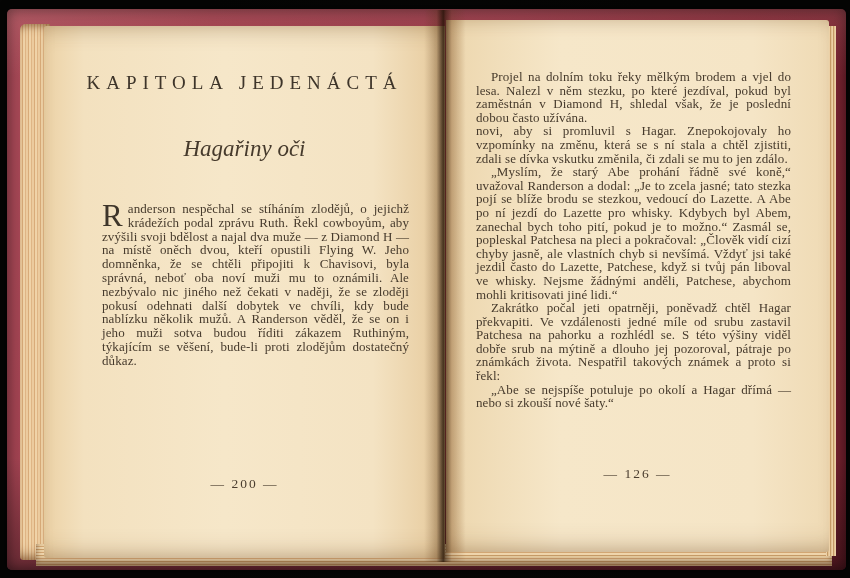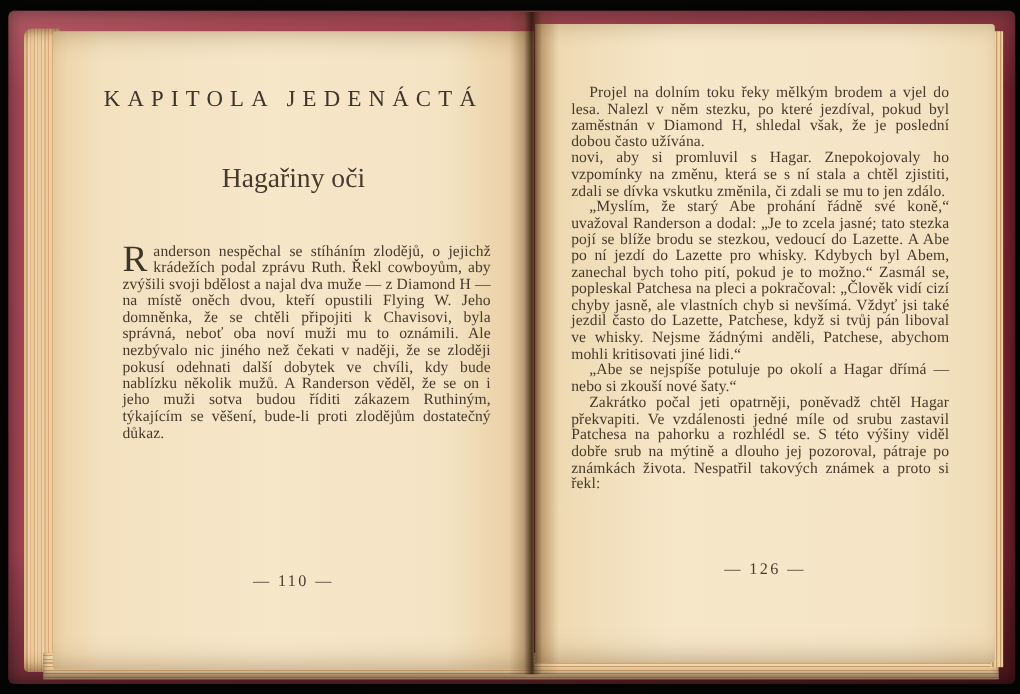--- a/index.html
+++ b/index.html
@@ -30,21 +30,21 @@
     box-shadow:inset 0 16px 22px -16px rgba(110,70,30,.45), inset 0 -18px 24px -18px rgba(110,70,30,.5);}
   .page-right{left:446px;top:20px;width:383px;height:532px;
     border-radius:0 3px 3px 0;
     background:linear-gradient(90deg,#d9b583 0%,#eed9b2 5%,#f6e7c9 30%,#f5e5c6 80%,#efdab4 100%);
     box-shadow:inset 0 14px 20px -16px rgba(110,70,30,.4), inset 0 -18px 24px -18px rgba(110,70,30,.5);}
   .gutter-shadow{position:absolute;left:424px;top:10px;width:42px;height:552px;z-index:3;pointer-events:none;
     background:linear-gradient(90deg,rgba(70,40,15,0) 0%,rgba(80,48,20,.28) 30%,rgba(35,18,5,.8) 46%,rgba(45,24,8,.55) 52%,rgba(90,55,25,.22) 66%,rgba(70,40,15,0) 100%);}
   
   .chapter-heading{margin-top:46px;text-align:center;font-size:19px;letter-spacing:6px;
     color:#3e352a;font-weight:normal;}
-  .chapter-subtitle{margin-top:42px;text-align:center;font-size:23px;color:#463a2c;}
+  .chapter-subtitle{margin-top:42px;text-align:center;font-style:italic;font-size:23px;color:#463a2c;}
   .page-body{text-align:justify;font-size:13px;line-height:13.8px;letter-spacing:.1px;}
   .page-left .page-body{margin:40px 36px 0 58px;}
   .page-right .page-body{margin:50px 38px 0 30px;line-height:13.6px;}
   .para{margin:0;}
   .para.indent{text-indent:15px;}
   .dropcap{float:left;font-size:31px;line-height:25px;padding:1px 5px 0 0;color:#3e352a;}
   .page-number{position:absolute;left:0;right:0;bottom:66px;text-align:center;font-size:13.5px;
     letter-spacing:2px;color:#4a3d2f;}
   .page-right .page-number{bottom:70px;}
 </style>
@@ -58,29 +58,29 @@
   <div class="fore-edge-left"></div>
   <div class="bottom-edge-strip"></div>
   <div class="right-edge-stack"></div>
 
   <div class="page page-left">
     <div class="chapter-heading">KAPITOLA JEDENÁCTÁ</div>
     <div class="chapter-subtitle">Hagařiny oči</div>
     <div class="page-body">
       <p class="para"><span class="dropcap">R</span><span>anderson nespěchal se stíháním zlodějů, o jejichž krádežích podal zprávu Ruth. Řekl cowboyům, aby zvýšili svoji bdělost a najal dva muže — z Diamond H — na místě oněch dvou, kteří opustili Flying W. Jeho domněnka, že se chtěli připojiti k Chavisovi, byla správná, neboť oba noví muži mu to oznámili. Ale nezbývalo nic jiného než čekati v naději, že se zloději pokusí odehnati další dobytek ve chvíli, kdy bude nablízku několik mužů. A Randerson věděl, že se on i jeho muži sotva budou říditi zákazem Ruthiným, týkajícím se věšení, bude-li proti zlodějům dostatečný důkaz.</span></p>
     </div>
-    <div class="page-number">— 110 —</div>
+    <div class="page-number">— 200 —</div>
   </div>
 
   <div class="page page-right">
     <div class="page-body">
       <p class="para indent">Projel na dolním toku řeky mělkým brodem a vjel do lesa. Nalezl v něm stezku, po které jezdíval, pokud byl zaměstnán v Diamond H, shledal však, že je poslední dobou často užívána.</p>
       <p class="para">novi, aby si promluvil s Hagar. Znepokojovaly ho vzpomínky na změnu, která se s ní stala a chtěl zjistiti, zdali se dívka vskutku změnila, či zdali se mu to jen zdálo.</p>
       <p class="para indent">„Myslím, že starý Abe prohání řádně své koně,“ uvažoval Randerson a dodal: „Je to zcela jasné; tato stezka pojí se blíže brodu se stezkou, vedoucí do Lazette. A Abe po ní jezdí do Lazette pro whisky. Kdybych byl Abem, zanechal bych toho pití, pokud je to možno.“ Zasmál se, popleskal Patchesa na pleci a pokračoval: „Člověk vidí cizí chyby jasně, ale vlastních chyb si nevšímá. Vždyť jsi také jezdil často do Lazette, Patchese, když si tvůj pán liboval ve whisky. Nejsme žádnými anděli, Patchese, abychom mohli kritisovati jiné lidi.“</p>
+      <p class="para indent">Zakrátko počal jeti opatrněji, poněvadž chtěl Hagar překvapiti. Ve vzdálenosti jedné míle od srubu zastavil Patchesa na pahorku a rozhlédl se. S této výšiny viděl dobře srub na mýtině a dlouho jej pozoroval, pátraje po známkách života. Nespatřil takových známek a proto si řekl:</p>
       <p class="para indent">„Abe se nejspíše potuluje po okolí a Hagar dřímá — nebo si zkouší nové šaty.“</p>
-      <p class="para indent">Zakrátko počal jeti opatrněji, poněvadž chtěl Hagar překvapiti. Ve vzdálenosti jedné míle od srubu zastavil Patchesa na pahorku a rozhlédl se. S této výšiny viděl dobře srub na mýtině a dlouho jej pozoroval, pátraje po známkách života. Nespatřil takových známek a proto si řekl:</p>
     </div>
     <div class="page-number">— 126 —</div>
   </div>
 
   <div class="gutter-shadow"></div>
 
 </div>
 
 </body></html>

